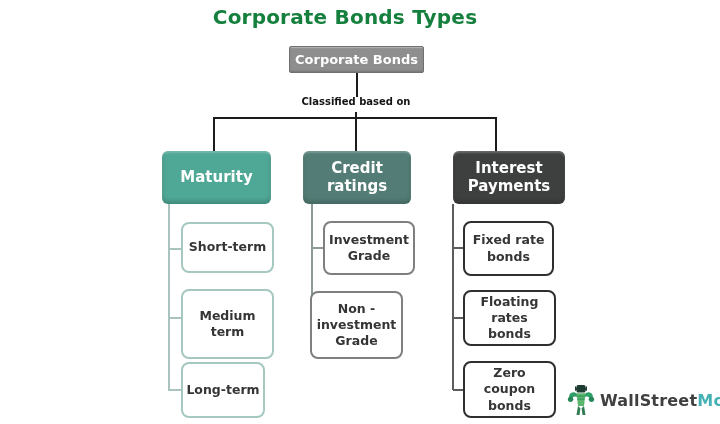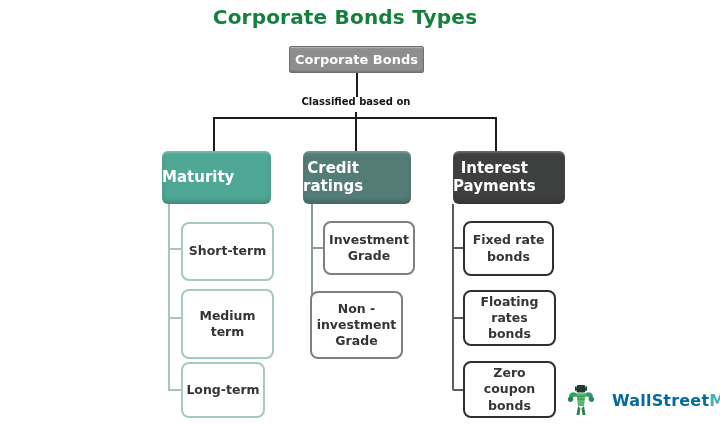--- a/index.html
+++ b/index.html
@@ -20,21 +20,21 @@
     color:#ffffff; font-weight:bold; font-size:13px;
     box-shadow: inset 0 1px 1px rgba(255,255,255,0.35), inset 0 -1px 2px rgba(0,0,0,0.18);
   }
   .classifier {
     position:absolute; left:256px; top:96px; width:200px;
     text-align:center; font-size:10px; font-weight:bold; color:#141414;
   }
   .line { position:absolute; background:#1b1b1b; }
   .header-box {
     position:absolute; top:151px; height:53px; border-radius:6px;
-    display:flex; align-items:center; text-align:center;
+    display:flex; align-items:center; justify-content:center; text-align:center;
     color:#ffffff; font-weight:bold; font-size:15px; line-height:1.15;
     white-space:pre-line;
     box-shadow: inset 0 2px 2px rgba(255,255,255,0.22), inset 0 -3px 4px rgba(0,0,0,0.18);
   }
   .leaf {
     position:absolute; background:#ffffff; border-radius:8px;
     display:flex; align-items:center; justify-content:center; text-align:center;
     font-weight:bold; font-size:12.5px; color:#353535; line-height:1.3;
     white-space:pre-line; padding:2px;
   }
@@ -86,21 +86,21 @@
 
   <div class="colline" style="left:311px; top:204px; width:2px; height:117px; background:#8D9B98;"></div>
   <div class="colline" style="left:312px; top:247px; width:11px; height:2px; background:#8D9B98;"></div>
   <div class="colline" style="left:312px; top:319px; width:11px; height:2px; background:#8D9B98;"></div>
 
   <div class="colline" style="left:452px; top:204px; width:2px; height:186px; background:#5C5C5C;"></div>
   <div class="colline" style="left:453px; top:247px; width:10px; height:2px; background:#5C5C5C;"></div>
   <div class="colline" style="left:453px; top:317px; width:10px; height:2px; background:#5C5C5C;"></div>
   <div class="colline" style="left:453px; top:389px; width:10px; height:2px; background:#5C5C5C;"></div>
 
-  <div class="leaf mat" style="left:181px; top:222px; width:93px; height:59px;">
+  <div class="leaf mat" style="left:181px; top:222px; width:93px; height:51px;">
     <span>Short-term</span>
   </div>
   <div class="leaf mat" style="left:181px; top:289px; width:93px; height:70px;">
     <span>Medium
 term</span>
   </div>
   <div class="leaf mat" style="left:181px; top:362px; width:84px; height:56px;">
     <span>Long-term</span>
   </div>
 
@@ -138,17 +138,17 @@
         <circle cx="6" cy="21" r="3.5" fill="#27865a"></circle>
         <circle cx="34" cy="21" r="3.5" fill="#27865a"></circle>
         <path d="M14 13 h12 l-2 17 h-8 Z" fill="#5ab56e"></path>
         <rect x="15" y="16" width="10" height="2" fill="#3e9e5d"></rect>
         <rect x="15.5" y="20" width="9" height="2" fill="#3e9e5d"></rect>
         <path d="M16 30 l-2 12 4 0 1.2-9 Z" fill="#2f7d52"></path>
         <path d="M24 30 l2 12 -4 0 -1.2-9 Z" fill="#2f7d52"></path>
       </svg>
     </span>
     <span class="logo-text">
-      <span style="color: #0369a1; margin-left: 12px;">WallStreet</span><span style="color: rgb(69, 177, 180);">Mojo</span>
+      <span style="color: #404040;">WallStreet</span><span style="color: rgb(69, 177, 180);">Mojo</span>
     </span>
   </div>
 
 </div>
 
 </body></html>

